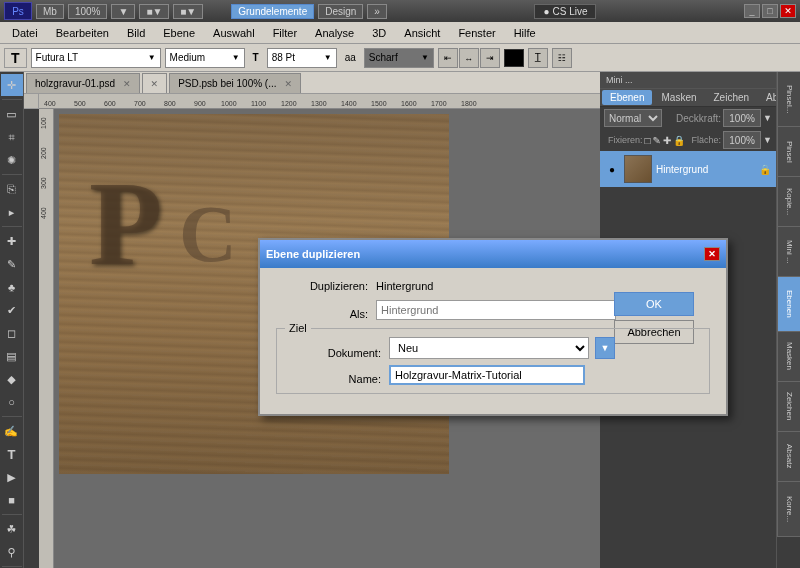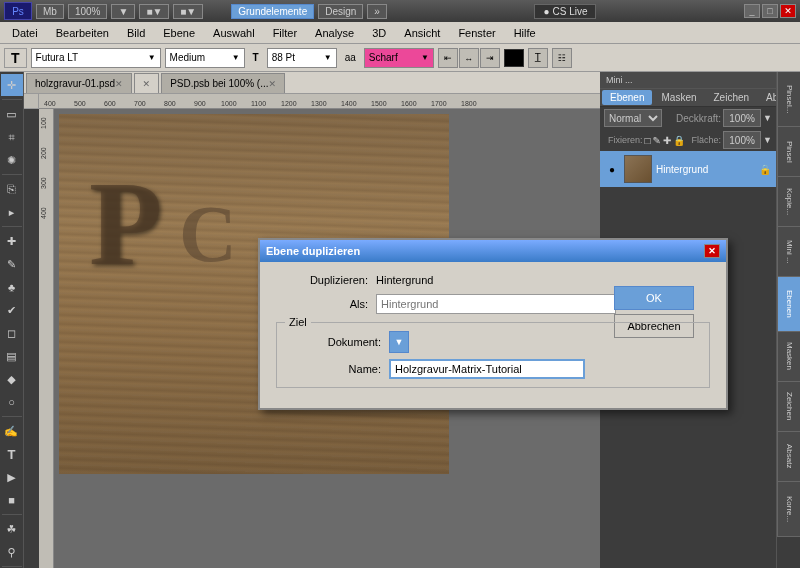--- a/index.html
+++ b/index.html
@@ -28,37 +28,37 @@
     .opt-btn { background: #c0bdb5; border: 1px solid #888; padding: 1px 4px; font-size: 10px; cursor: pointer; height: 20px; display: flex; align-items: center; }
     .small-btn { width: 20px; height: 20px; background: #c0bdb5; border: 1px solid #888; display: flex; align-items: center; justify-content: center; font-size: 9px; cursor: pointer; }
     .color-swatch { width: 20px; height: 18px; background: #000; border: 1px solid #333; }
 
     
     #left-toolbar { width: 24px; background: #3c3c3c; display: flex; flex-direction: column; align-items: center; padding: 2px 0; gap: 1px; border-right: 1px solid #555; }
     .tool-btn { width: 22px; height: 22px; background: transparent; border: none; display: flex; align-items: center; justify-content: center; cursor: pointer; color: #ccc; font-size: 11px; position: relative; }
     .tool-btn.active { background: #6a9fd8; }
     .tool-separator { width: 20px; height: 1px; background: #555; margin: 2px 0; }
     #canvas-tabs { height: 22px; background: #d4d0c8; display: flex; align-items: flex-end; padding: 0 2px; border-bottom: 1px solid #999; gap: 2px; }
-    .doc-tab { height: 20px; background: #b0ada5; border: 1px solid #888; border-bottom: none; padding: 0 8px; font-size: 10px; display: flex; align-items: center; cursor: pointer; gap: 0; }
+    .doc-tab { height: 20px; background: #b0ada5; border: 1px solid #888; border-bottom: none; padding: 0 8px; font-size: 10px; display: flex; align-items: center; cursor: pointer; gap: 8px; }
     .doc-tab.active { background: #d4d0c8; }
     .doc-tab .close-x { font-size: 9px; color: #666; }
     #canvas-main { flex: 1; background: #6b6b6b; position: relative; overflow: hidden; }
     .panel-tab { padding: 2px 8px; font-size: 10px; color: #ccc; cursor: pointer; }
     .panel-tab.active { background: #6a9fd8; color: white; border-radius: 2px; }
 
     
     .side-panel-btn { width: 24px; height: 70px; background: #4a4a4a; border: none; border-left: 1px solid #666; border-bottom: 1px solid #666; display: flex; align-items: center; justify-content: center; cursor: pointer; color: #ccc; font-size: 9px; writing-mode: vertical-rl; text-orientation: mixed; position: relative; }
     .side-panel-btn.active { background: #6a9fd8; color: white; }
 
     
     #dialog-overlay { position: absolute; top: 0; left: 0; width: 100%; height: 100%; z-index: 100; }
     #dialog { position: absolute; top: 238px; left: 258px; width: 470px; background: #d4d0c8; border: 2px solid #888; box-shadow: 4px 4px 8px rgba(0,0,0,0.5); z-index: 101; }
-    #dialog-title { background: linear-gradient(to bottom, #7aabff, #3a7bc8); height: 22px; display: flex; align-items: center; justify-content: space-between; padding: 0 6px; color: white; font-size: 11px; font-weight: bold; }
+    #dialog-title { background: linear-gradient(to bottom, #7aabff, #3a7bc8); height: 28px; display: flex; align-items: center; justify-content: space-between; padding: 0 6px; color: white; font-size: 11px; font-weight: bold; }
     #dialog-body { padding: 12px 16px; }
-    .dialog-row { display: flex; align-items: center; margin-bottom: 8px; }
+    .dialog-row { display: flex; align-items: flex-end; margin-bottom: 8px; }
     .dialog-row label { width: 100px; font-size: 11px; color: #000; text-align: right; padding-right: 8px; }
     .dialog-value { font-size: 11px; color: #000; }
     .dialog-input { width: 240px; height: 20px; background: white; border: 1px solid #999; font-size: 11px; padding: 0 4px; color: #aaa; }
     .dialog-input.active { color: #000; }
     .dialog-group { border: 1px solid #aaa; padding: 8px 12px; margin-bottom: 8px; position: relative; }
     .dialog-group-label { position: absolute; top: -7px; left: 8px; background: #d4d0c8; padding: 0 4px; font-size: 11px; color: #000; }
     .dialog-btn { width: 80px; height: 24px; font-size: 11px; cursor: pointer; border: 1px solid #888; }
     .dialog-btn.ok { background: #6a9fd8; color: white; border-color: #5588cc; }
     .dialog-btn.cancel { background: #d4d0c8; color: #000; }
     .dialog-buttons { position: absolute; right: 16px; top: 12px; display: flex; flex-direction: column; gap: 4px; }
@@ -143,21 +143,21 @@
   <div class="opt-btn" style="width:80px;background:white;">
     <span>Medium</span>
     <span style="margin-left:auto;font-size:8px;">▼</span>
   </div>
   <div class="opt-btn" style="font-weight:bold;border:none;background:transparent;color:#000;">T</div>
   <div class="opt-btn" style="width:70px;background:white;">
     <span>88 Pt</span>
     <span style="margin-left:auto;font-size:8px;">▼</span>
   </div>
   <div class="opt-btn" style="border:none;background:transparent;">aa</div>
-  <div class="opt-btn" style="width:70px;background:#ec4899;">
+  <div class="opt-btn" style="width:70px;background:#737373;">
     <span>Scharf</span>
     <span style="margin-left:auto;font-size:8px;">▼</span>
   </div>
   <div style="display:flex;gap:1px;">
     <div class="small-btn">⇤</div>
     <div class="small-btn">↔</div>
     <div class="small-btn">⇥</div>
   </div>
   <div class="color-swatch"></div>
   <div class="small-btn" style="font-size:10px;">T̲</div>
@@ -346,20 +346,23 @@
           <label>Als:</label>
           <input type="text" class="dialog-input" style="color: rgb(170, 170, 170);" placeholder="Hintergrund">
         </div>
 
         <div class="dialog-group">
           <span class="dialog-group-label">Ziel</span>
 
           <div class="dialog-row" style="margin-bottom:6px;">
             <label>Dokument:</label>
             <div class="doc-select-wrap">
+              <select class="doc-select">
+                <option>Neu</option>
+              </select>
               <div class="doc-select-arrow">▼</div>
             </div>
           </div>
 
           <div class="dialog-row" style="margin-bottom:0;">
             <label>Name:</label>
             <input type="text" class="dialog-input active" style="width: 196px; color: rgb(0, 0, 0); border: 2px solid rgb(106, 159, 216);" value="Holzgravur-Matrix-Tutorial">
           </div>
         </div>
       </div>

